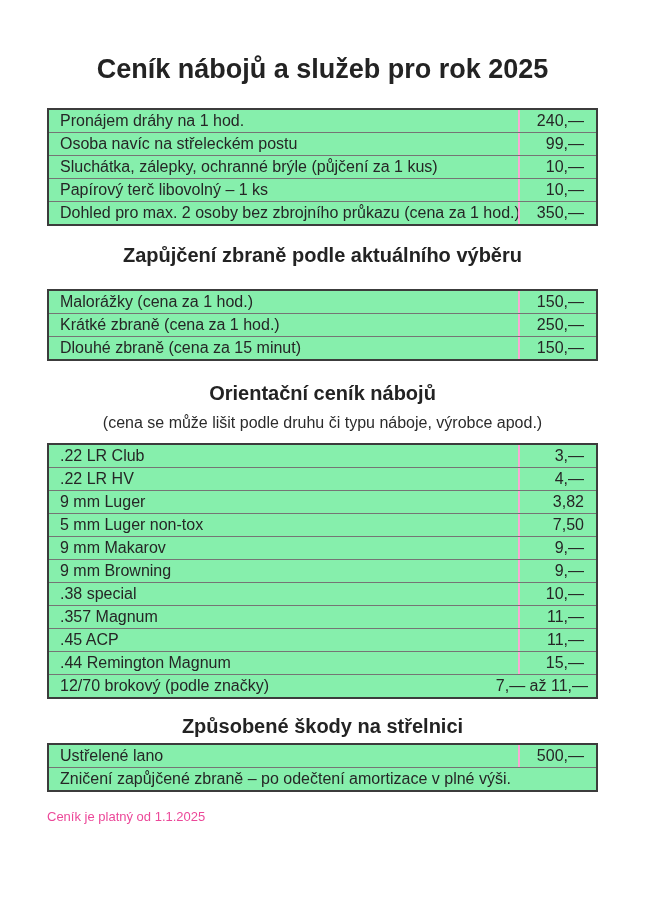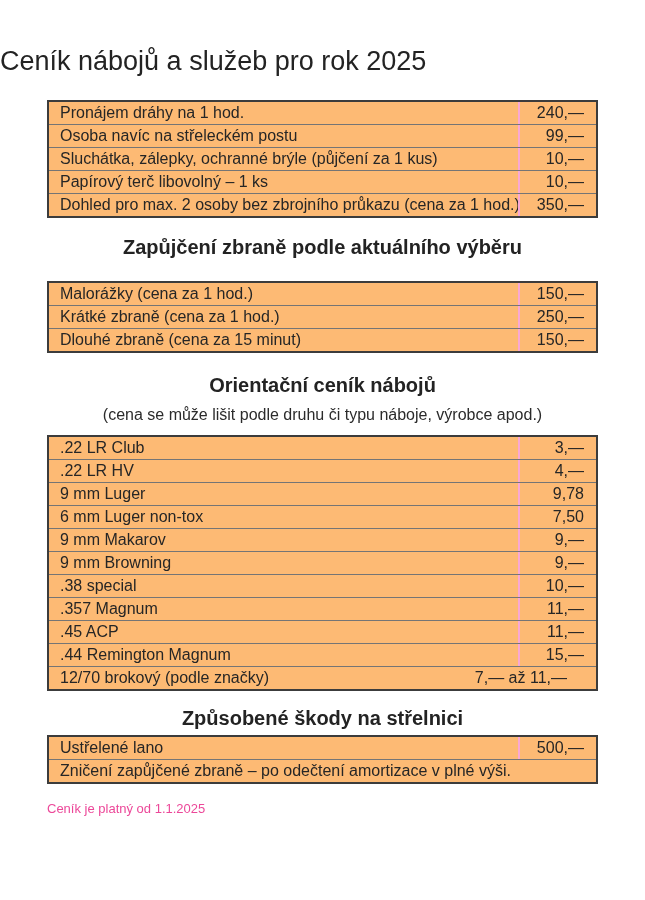--- a/index.html
+++ b/index.html
@@ -10,25 +10,26 @@
   .page {
     position: relative;
     width: 645px;
     height: 900px;
     background: #ffffff;
     font-family: "Liberation Sans", sans-serif;
     color: #262626;
     overflow: hidden;
   }
   .title {
-    margin: 0;
+    margin: 8px;
     padding-top: 45px;
     font-size: 27px;
     line-height: 33px;
-    font-weight: normal;
+    font-weight: bold;
+    text-align: center;
     color: #232323;
   }
   .section-heading {
     margin: 0;
     font-size: 20px;
     line-height: 24px;
     font-weight: bold;
     text-align: center;
     color: #232323;
   }
@@ -38,21 +39,21 @@
     line-height: 20px;
     font-weight: normal;
     text-align: center;
     color: #2b2b2b;
   }
   .tbl {
     width: 551px;
     margin-left: 47px;
     border: 2px solid #3c3c3c;
     box-sizing: border-box;
-    background: #fdba74;
+    background: #86efac;
   }
   .row {
     display: flex;
     align-items: stretch;
     height: 22px;
     border-top: 1px solid #757575;
   }
   .row:first-child { border-top: none; }
   .lbl {
     flex: 1;
@@ -69,21 +70,21 @@
     border-left: 2px solid #f9a8d4;
     display: flex;
     align-items: center;
     justify-content: flex-end;
     padding-right: 12px;
     font-size: 16px;
   }
   .prc-inline {
     display: flex;
     align-items: center;
-    padding-right: 29px;
+    padding-right: 8px;
     font-size: 16px;
   }
   .tbl-services { margin-top: 22px; }
   .heading-rental { margin-top: 17px; }
   .tbl-rental { margin-top: 22px; }
   .heading-ammo { margin-top: 20px; }
   .tbl-ammo { margin-top: 10px; }
   .heading-damages { margin-top: 15px; text-align: center; }
   .tbl-damages { margin-top: 5px; }
   .footer-note {
@@ -144,24 +145,24 @@
     <div class="row">
       <div class="lbl">.22 LR Club</div>
       <div class="prc">3,—</div>
     </div>
     <div class="row">
       <div class="lbl">.22 LR HV</div>
       <div class="prc">4,—</div>
     </div>
     <div class="row">
       <div class="lbl">9 mm Luger</div>
-      <div class="prc">9,78</div>
-    </div>
-    <div class="row">
-      <div class="lbl">6 mm Luger non-tox</div>
+      <div class="prc">3,82</div>
+    </div>
+    <div class="row">
+      <div class="lbl">5 mm Luger non-tox</div>
       <div class="prc">7,50</div>
     </div>
     <div class="row">
       <div class="lbl">9 mm Makarov</div>
       <div class="prc">9,—</div>
     </div>
     <div class="row">
       <div class="lbl">9 mm Browning</div>
       <div class="prc">9,—</div>
     </div>

